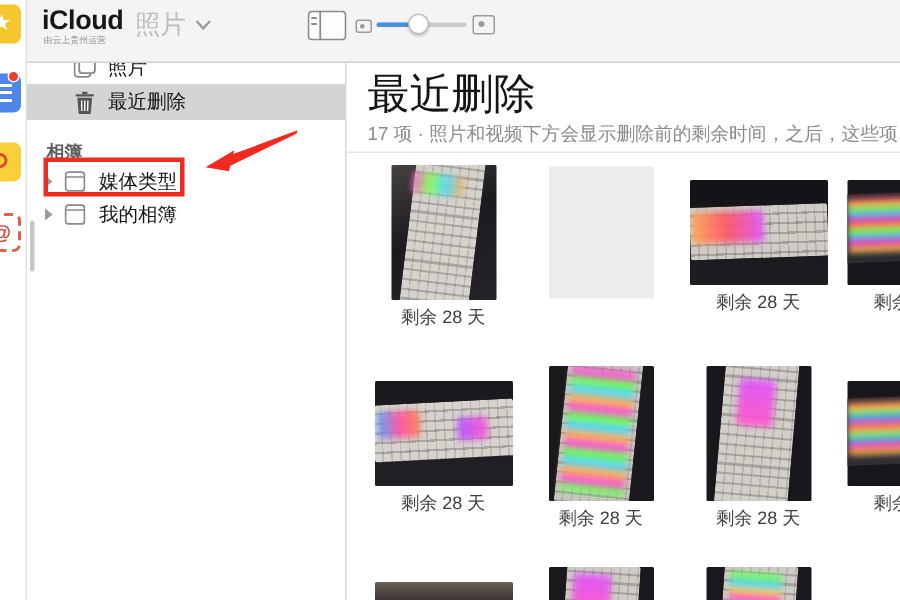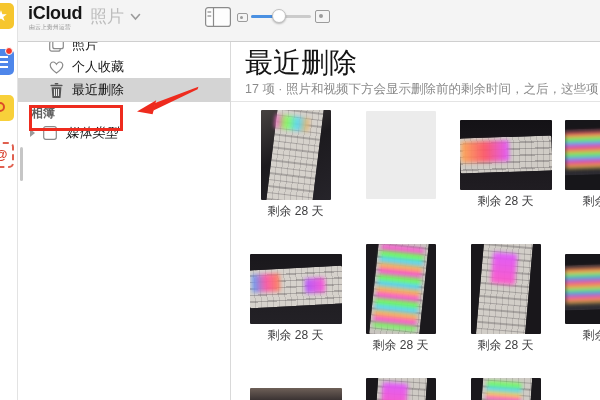--- a/index.html
+++ b/index.html
@@ -48,25 +48,25 @@
                 border:1px solid #c0c0c0; border-radius:50%; box-shadow:0 1px 2px rgba(0,0,0,.25); cursor:pointer; }
   .zoom-large { position:absolute; left:297px; top:10px; width:15px; height:13px;
                 border:1px solid #9b9b9b; border-radius:2px; }
   .zoom-large::after { content:""; position:absolute; left:3px; top:3px; width:4px; height:4px;
                        background:#9b9b9b; border-radius:50%; }
 
   
   .sidebar { position:absolute; left:18px; top:34px; width:213px; bottom:0; background:#fff;
              border-right:1px solid #d9d9d9; z-index:1; }
   .sec-label { margin:13px 0 2px 13px; font-size:12px; font-weight:700; color:#5f5f5f; line-height:14px; }
-  .sec-label.second { margin-top:4px; }
+  .sec-label.second { margin-top:14px; }
   .srow { display:flex; align-items:center; height:22px; padding-left:30px;
           font-size:13px; color:#141414; cursor:pointer; }
   .srow.sel { height:24px; background:#d4d4d4; }
-  .srow.has-tri { padding-left:12px;font-style:italic; }
+  .srow.has-tri { padding-left:12px; }
   .tri { width:0; height:0; border-left:5px solid #9a9a9a; border-top:4px solid transparent;
          border-bottom:4px solid transparent; margin-right:7px; flex:none; }
   .sic { width:16px; height:16px; margin-right:8px; flex:none; display:flex;
          align-items:center; justify-content:center; }
   .srow .lbl { white-space:nowrap; }
 
   
   .anno-rect { position:absolute; left:29px; top:105px; width:94px; height:26px;
                border:3px solid #ee2b1e; z-index:7; pointer-events:none; }
   .anno-arrow { position:absolute; left:0; top:0; width:600px; height:400px; z-index:8; pointer-events:none; }
@@ -129,28 +129,20 @@
   <div>
       <div class="srow">
         <span class="sic">
           <svg width="15" height="14" viewBox="0 0 15 14">
             <rect x="0.7" y="3.2" width="10.5" height="10" rx="2" fill="#fff" stroke="#8a8a8a" stroke-width="1.2"></rect>
             <rect x="3.8" y="0.7" width="10.5" height="10" rx="2" fill="#fff" stroke="#8a8a8a" stroke-width="1.2"></rect>
           </svg>
         </span>
         <span class="lbl">照片</span>
       </div>
-      <div class="srow">
-        <span class="sic">
-          <svg width="15" height="13" viewBox="0 0 15 13">
-            <path d="M7.5 12 C2 8 0.8 5.2 1.4 3.2 C2 1.4 3.8 0.6 5.3 1.2 C6.3 1.6 7 2.4 7.5 3.3 C8 2.4 8.7 1.6 9.7 1.2 C11.2 0.6 13 1.4 13.6 3.2 C14.2 5.2 13 8 7.5 12 Z" fill="none" stroke="#8a8a8a" stroke-width="1.2"></path>
-          </svg>
-        </span>
-        <span class="lbl">个人收藏</span>
-      </div>
       <div class="srow sel">
         <span class="sic">
           <svg width="13" height="15" viewBox="0 0 13 15">
             <rect x="4.6" y="0" width="3.8" height="1.6" rx="0.8" fill="#565656"></rect>
             <rect x="0.4" y="1.8" width="12.2" height="1.5" rx="0.7" fill="#565656"></rect>
             <path d="M1.6 4.2 h9.8 l-0.8 10.2 a0.9 0.9 0 0 1 -0.9 0.6 h-6.4 a0.9 0.9 0 0 1 -0.9 -0.6 Z" fill="#565656"></path>
             <line x1="4.4" y1="6" x2="4.6" y2="13" stroke="#fff" stroke-width="0.9"></line>
             <line x1="6.5" y1="6" x2="6.5" y2="13" stroke="#fff" stroke-width="0.9"></line>
             <line x1="8.6" y1="6" x2="8.4" y2="13" stroke="#fff" stroke-width="0.9"></line>
           </svg>
@@ -161,20 +153,30 @@
       <div class="srow has-tri">
         <span class="tri"></span>
         <span class="sic">
           <svg width="14" height="14" viewBox="0 0 14 14">
             <rect x="0.7" y="0.7" width="12.6" height="12.6" rx="2" fill="#fff" stroke="#8a8a8a" stroke-width="1.2"></rect>
             <line x1="0.7" y1="4" x2="13.3" y2="4" stroke="#8a8a8a" stroke-width="1.1"></line>
           </svg>
         </span>
         <span class="lbl">媒体类型</span>
       </div>
+      <div class="srow has-tri">
+        <span class="tri"></span>
+        <span class="sic">
+          <svg width="14" height="14" viewBox="0 0 14 14">
+            <rect x="0.7" y="0.7" width="12.6" height="12.6" rx="2" fill="#fff" stroke="#8a8a8a" stroke-width="1.2"></rect>
+            <line x1="0.7" y1="4" x2="13.3" y2="4" stroke="#8a8a8a" stroke-width="1.1"></line>
+          </svg>
+        </span>
+        <span class="lbl">我的相簿</span>
+      </div>
     </div>
 </div>
 
 <div class="anno-rect"></div>
 <svg class="anno-arrow" viewBox="0 0 600 400">
   <polygon points="198.4,86.8 155,102.9 152.9,110.8 197.6,89.2" fill="#ee2b1e"></polygon>
   <polygon points="137,111.5 156.2,100.2 152.6,114.2" fill="#ee2b1e"></polygon>
 </svg>
 
 <div class="main">

